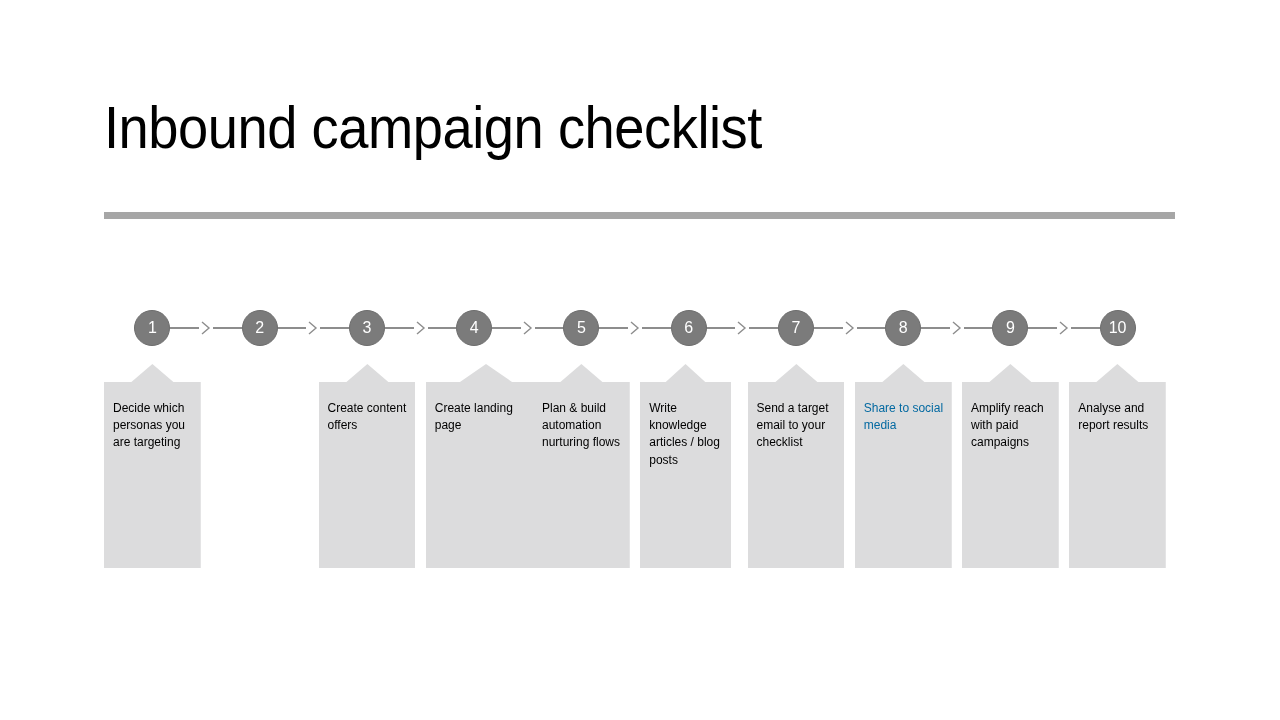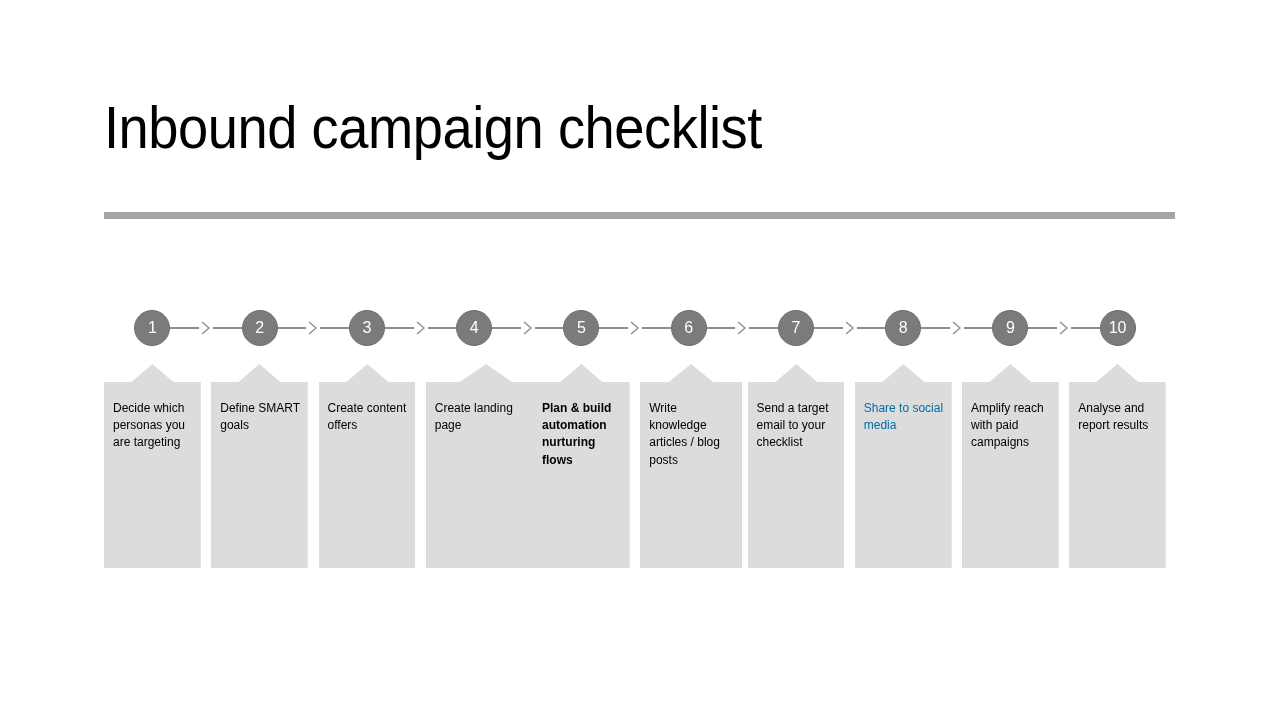--- a/index.html
+++ b/index.html
@@ -234,28 +234,20 @@
 
     <div id="card-row">
         <div class="step-card" style="left: 0px; width: 96.75px;">
           <div class="card-shape">
             <svg viewBox="0 0 96.75 204" preserveAspectRatio="none">
               <path d="M0 18 L27.375 18 L48.375 0 L69.375 18 L96.75 18 L96.75 204 L0 204 Z" fill="#dcdcdd"></path>
             </svg>
           </div>
           <div class="card-text" style="color: rgb(0, 0, 0);">Decide which personas you are targeting</div>
         </div>
-        <div class="step-card" style="left: 107.25px; width: 96.75px;">
-          <div class="card-shape">
-            <svg viewBox="0 0 96.75 204" preserveAspectRatio="none">
-              <path d="M0 18 L27.375 18 L48.375 0 L69.375 18 L96.75 18 L96.75 204 L0 204 Z" fill="#dcdcdd"></path>
-            </svg>
-          </div>
-          <div class="card-text" style="color: rgb(0, 0, 0);">Define SMART goals</div>
-        </div>
         <div class="step-card" style="left: 214.5px; width: 96.75px;">
           <div class="card-shape">
             <svg viewBox="0 0 96.75 204" preserveAspectRatio="none">
               <path d="M0 18 L27.375 18 L48.375 0 L69.375 18 L96.75 18 L96.75 204 L0 204 Z" fill="#dcdcdd"></path>
             </svg>
           </div>
           <div class="card-text" style="color: rgb(0, 0, 0);">Create content offers</div>
         </div>
         <div class="step-card" style="left: 321.75px; width: 120px;">
           <div class="card-shape">
@@ -264,23 +256,23 @@
             </svg>
           </div>
           <div class="card-text" style="color: rgb(0, 0, 0);">Create landing page</div>
         </div>
         <div class="step-card" style="left: 429px; width: 96.75px;">
           <div class="card-shape">
             <svg viewBox="0 0 96.75 204" preserveAspectRatio="none">
               <path d="M0 18 L27.375 18 L48.375 0 L69.375 18 L96.75 18 L96.75 204 L0 204 Z" fill="#dcdcdd"></path>
             </svg>
           </div>
-          <div class="card-text" style="color: rgb(0, 0, 0); font-weight: bold;">Plan &amp; build automation nurturing flows</div>
-        </div>
-        <div class="step-card" style="left: 536.25px; width: 102px;">
+          <div class="card-text" style="color: rgb(0, 0, 0);">Plan &amp; build automation nurturing flows</div>
+        </div>
+        <div class="step-card" style="left: 536.25px; width: 91px;">
           <div class="card-shape">
             <svg viewBox="0 0 96.75 204" preserveAspectRatio="none">
               <path d="M0 18 L27.375 18 L48.375 0 L69.375 18 L96.75 18 L96.75 204 L0 204 Z" fill="#dcdcdd"></path>
             </svg>
           </div>
           <div class="card-text" style="color: rgb(0, 0, 0);">Write knowledge articles / blog posts</div>
         </div>
         <div class="step-card" style="left: 643.5px; width: 96.75px;">
           <div class="card-shape">
             <svg viewBox="0 0 96.75 204" preserveAspectRatio="none">

